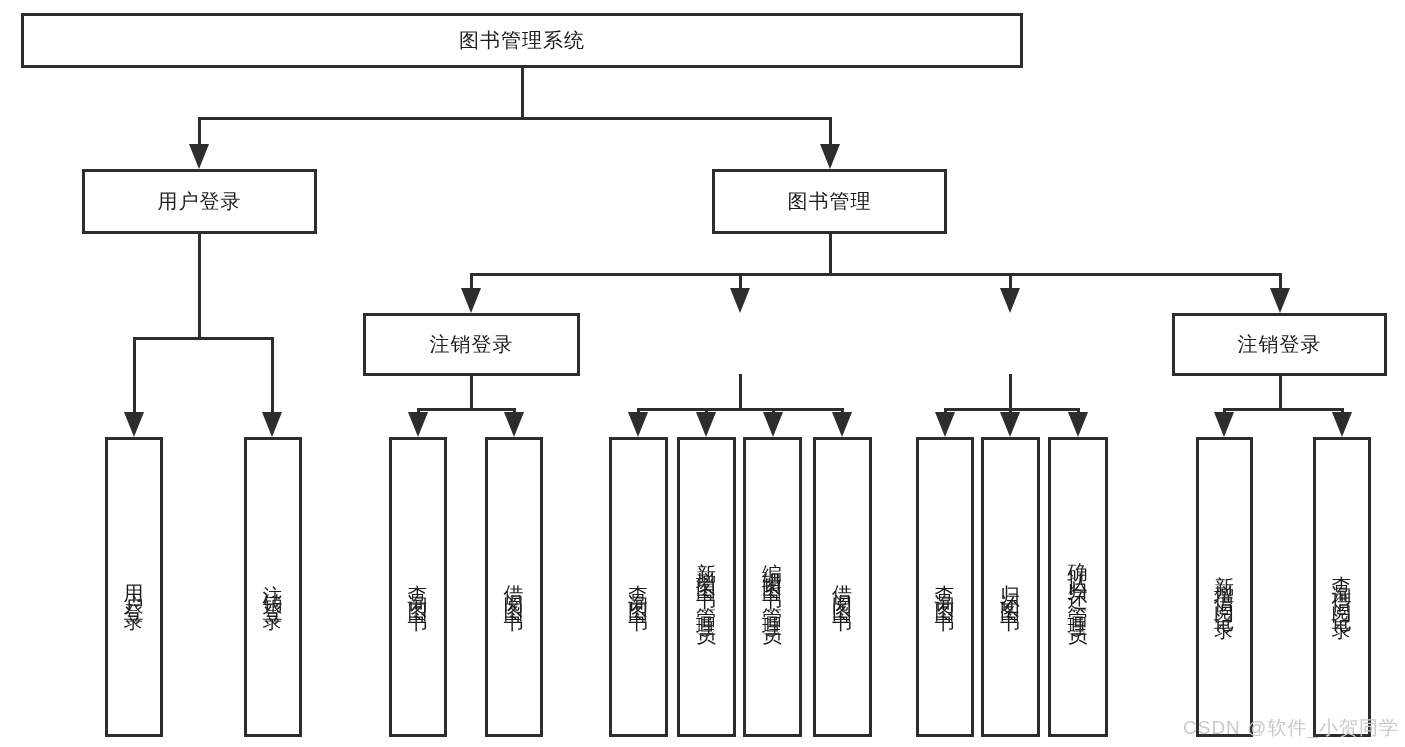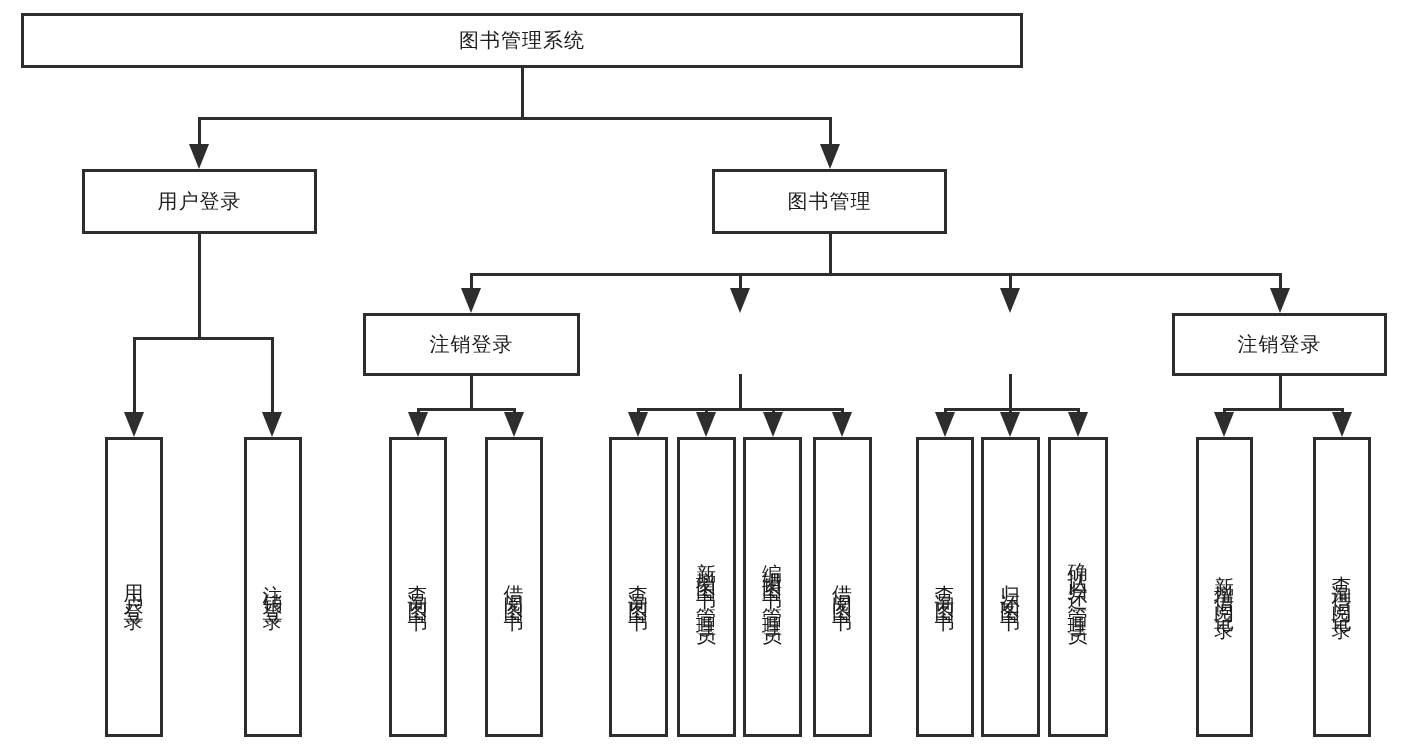--- a/index.html
+++ b/index.html
@@ -174,14 +174,15 @@
     <span>确认归还（管理员）</span>
   </div>
 
   <div class="vbox" style="left:1196px; width:57px;">
     <span>新增借阅记录</span>
   </div>
   <div class="vbox" style="left:1313px;">
     <span>查询借阅记录</span>
   </div>
 
+  <div class="watermark">CSDN @软件_小贺同学</div>
 
 </div>
 
 </body></html>

